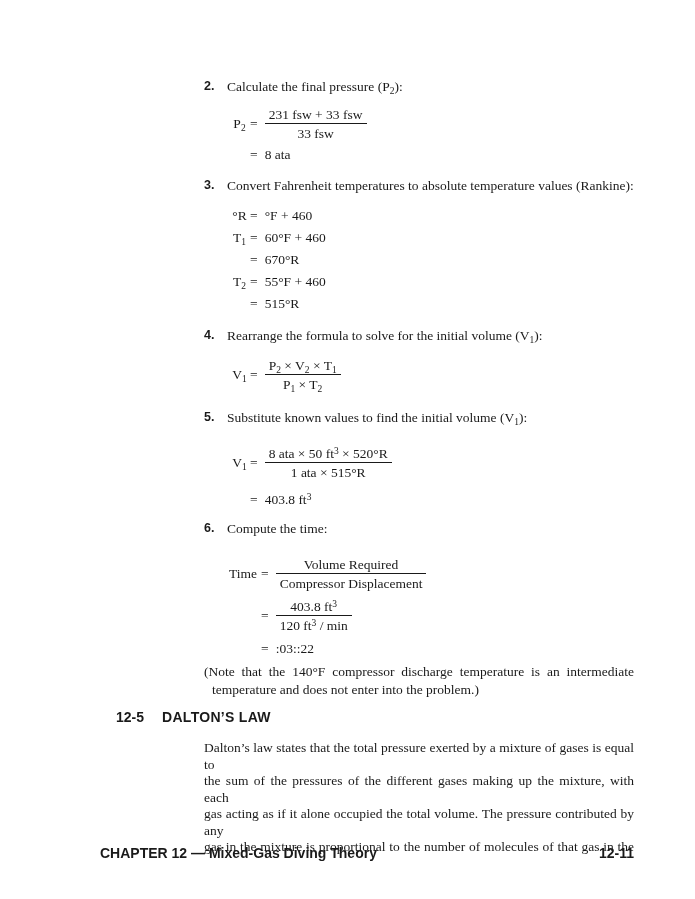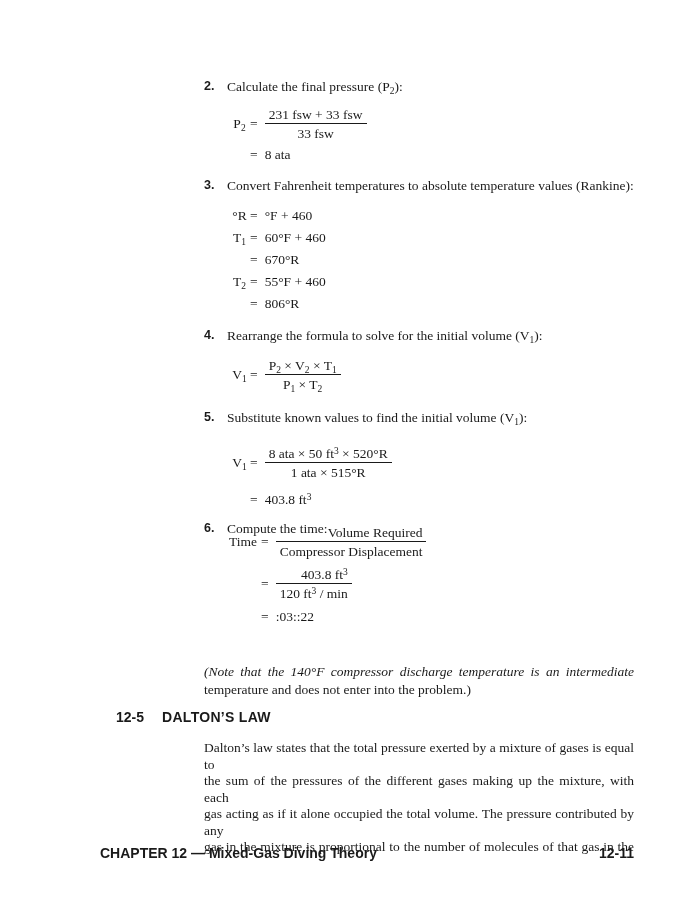--- a/index.html
+++ b/index.html
@@ -23,31 +23,31 @@
     font-weight:bold; font-size:12.5px; line-height:17px;
   }
 
   
   .eq { left:229px; width:430px; }
   .eq-row { display:flex; align-items:center; }
   .lhs { display:inline-block; width:21px; flex:0 0 21px;text-align:center; }
   .lhs-wide { display:inline-block; width:32px; flex:0 0 32px; }
   .eqs { display:inline-block; margin-right:7px; }
   .frac { display:inline-block; text-align:center; }
-  .frac .num { display:block; padding:0 4px 1px; border-bottom:1px solid #1a1a1a; line-height:15px;text-align:right; }
+  .frac .num { display:block; padding:0 4px 1px; border-bottom:1px solid #1a1a1a; line-height:15px; }
   .frac .den { display:block; padding:2px 4px 0; line-height:15px; }
   .eq3-row { height:22px; line-height:16px; align-items:baseline; }
   sub { font-size:9.5px; line-height:0; vertical-align:-3px; }
   sup { font-size:9.5px; line-height:0; vertical-align:4px; }
 
   
   .textblock { left:204px; width:430px; }
   .jline { text-align:justify; text-align-last:justify; line-height:16.5px; }
-  .note-line1 { text-align:justify; text-align-last:justify; line-height:18px;font-style:italic; }
-  .note-line2 { text-align:left; line-height:18px; }
+  .note-line1 { text-align:justify; text-align-last:justify; line-height:18px; }
+  .note-line2 { text-align:left; line-height:18px;margin-left:8px; }
 
   
   .section-heading {
     left:116px; width:500px; display:flex;
     font-family:"Liberation Sans","DejaVu Sans",sans-serif;
     font-weight:bold; font-size:14px; letter-spacing:0.3px;
   }
   .section-num { width:46px; flex:0 0 46px; letter-spacing:0; }
 
   
@@ -105,21 +105,21 @@
       <span>670°R</span>
     </div>
     <div class="eq-row eq3-row">
       <span class="lhs">T<sub>2</sub></span>
       <span class="eqs">=</span>
       <span>55°F + 460</span>
     </div>
     <div class="eq-row eq3-row">
       <span class="lhs"></span>
       <span class="eqs">=</span>
-      <span>806°R</span>
+      <span>515°R</span>
     </div>
   </div>
 
   <div class="abs step" style="top:327px">
     <span class="step-num">4.</span>
     <span class="step-title">Rearrange the formula to solve for the initial volume (V<sub>1</sub>):</span>
   </div>
 
   <div class="abs eq" style="top:358px">
     <div class="eq-row">
@@ -151,21 +151,21 @@
       <span class="eqs">=</span>
       <span>403.8 ft<sup>3</sup></span>
     </div>
   </div>
 
   <div class="abs step" style="top:520px">
     <span class="step-num">6.</span>
     <span class="step-title">Compute the time:</span>
   </div>
 
-  <div class="abs eq" style="top:525px">
+  <div class="abs eq" style="top:557px">
     <div class="eq-row">
       <span class="lhs-wide">Time</span>
       <span class="eqs">=</span>
       <span class="frac">
         <span class="num">Volume Required</span>
         <span class="den">Compressor Displacement</span>
       </span>
     </div>
     <div class="eq-row" style="margin-top:8px">
       <span class="lhs-wide"></span>

